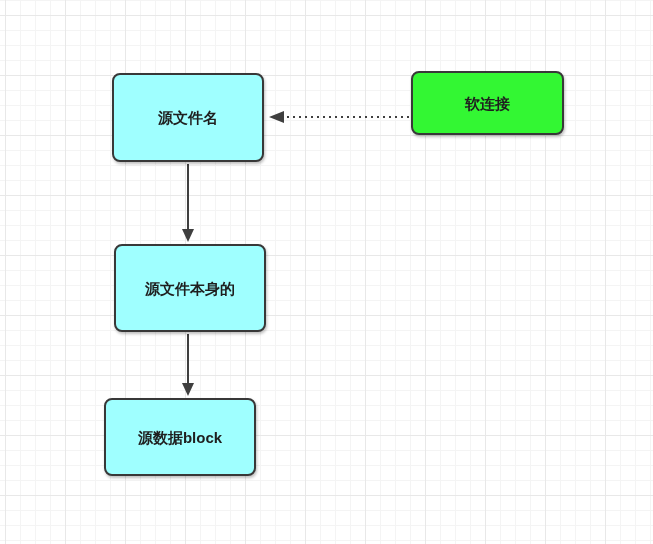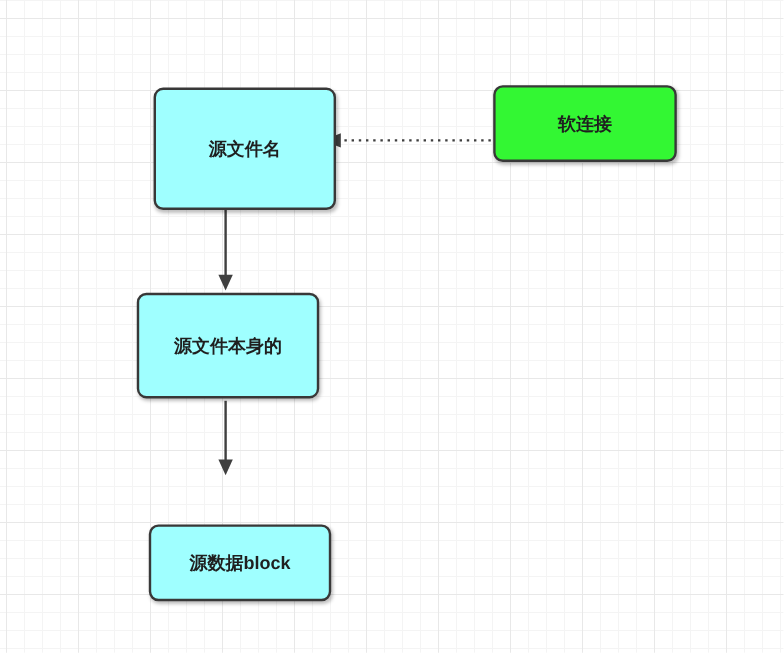--- a/index.html
+++ b/index.html
@@ -38,24 +38,24 @@
     align-items: center;
     justify-content: center;
     text-align: center;
     font-size: 15px;
     font-weight: 700;
     color: #1f1f1f;
     line-height: 21px;
     box-shadow: 1px 2px 3px rgba(0,0,0,0.25);
     cursor: default;
   }
-  .node-source-filename { left: 128px; top: 73px;  width: 152px; height: 102px; }
+  .node-source-filename { left: 112px; top: 73px;  width: 152px; height: 89px; }
   .node-soft-link       { left: 411px; top: 71px;  width: 153px; height: 64px; text-align: center; }
   .node-source-inode    { left: 114px; top: 244px; width: 152px; height: 88px; text-align: center; }
-  .node-data-block      { left: 124px; top: 398px; width: 152px; height: 64px; margin-top: 39px; }
+  .node-data-block      { left: 104px; top: 398px; width: 152px; height: 78px; }
 </style>
 </head>
 <body>
 
 <div class="canvas">
 
   <svg class="edge-layer" width="653" height="544" viewBox="0 0 653 544" xmlns="http://www.w3.org/2000/svg">
 
     <g>
       <line x1="188" y1="164" x2="188" y2="231" stroke="#3f3f3f" stroke-width="2"></line>

